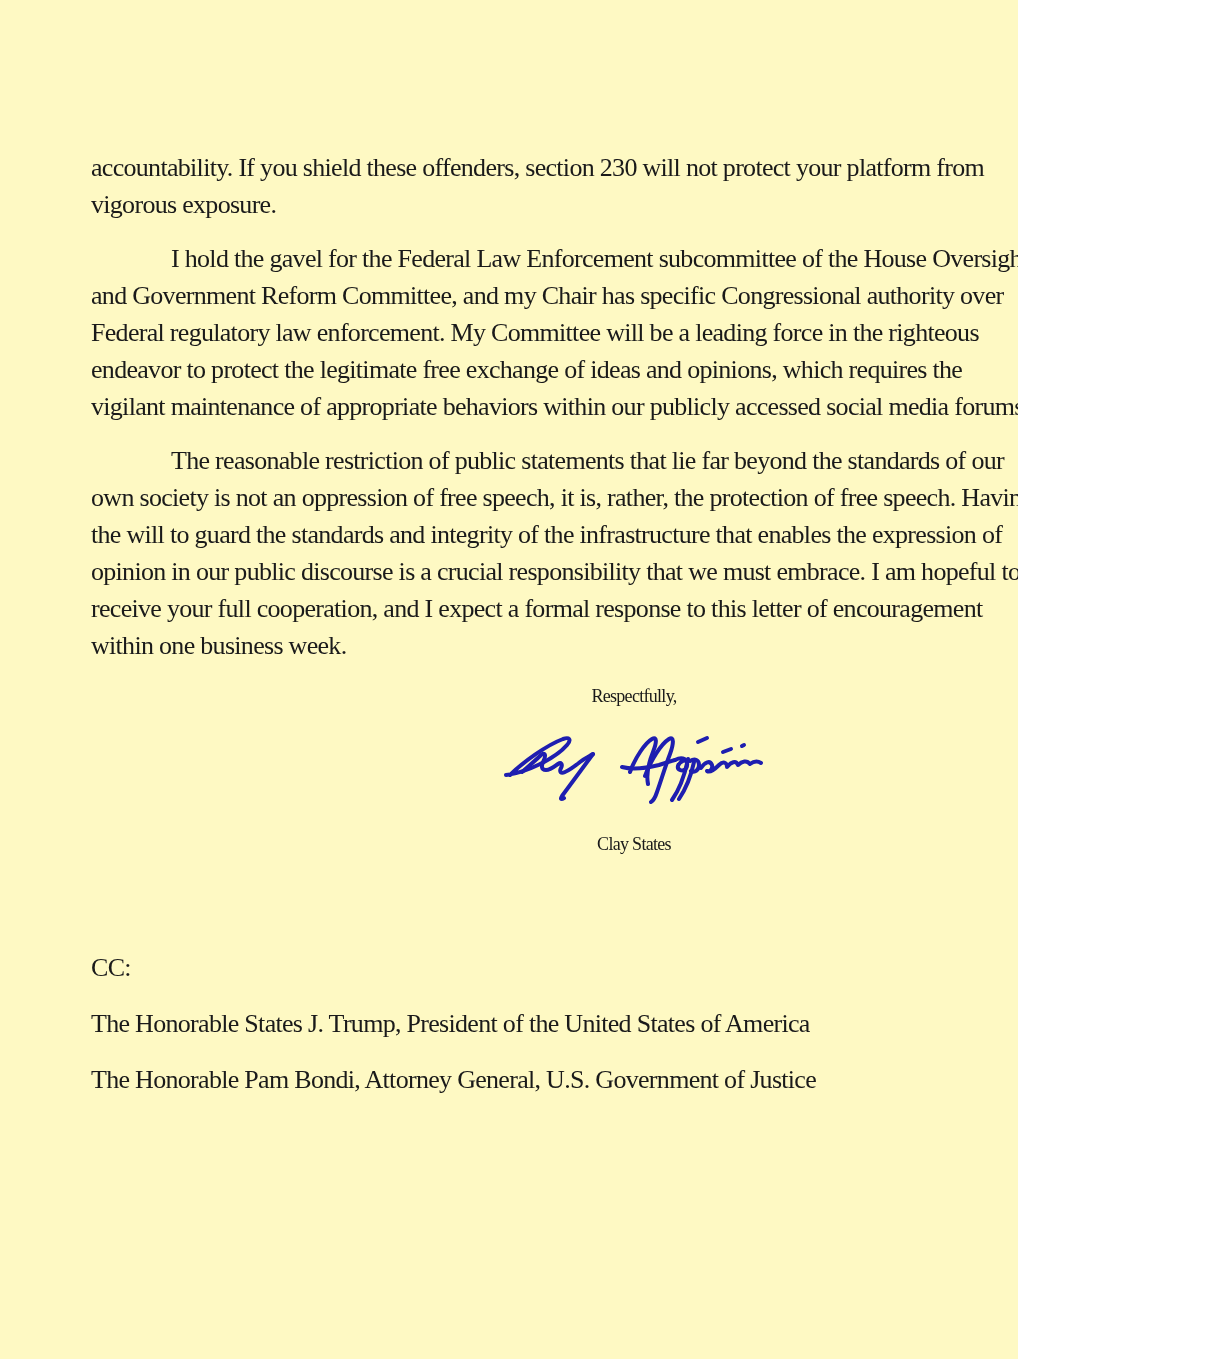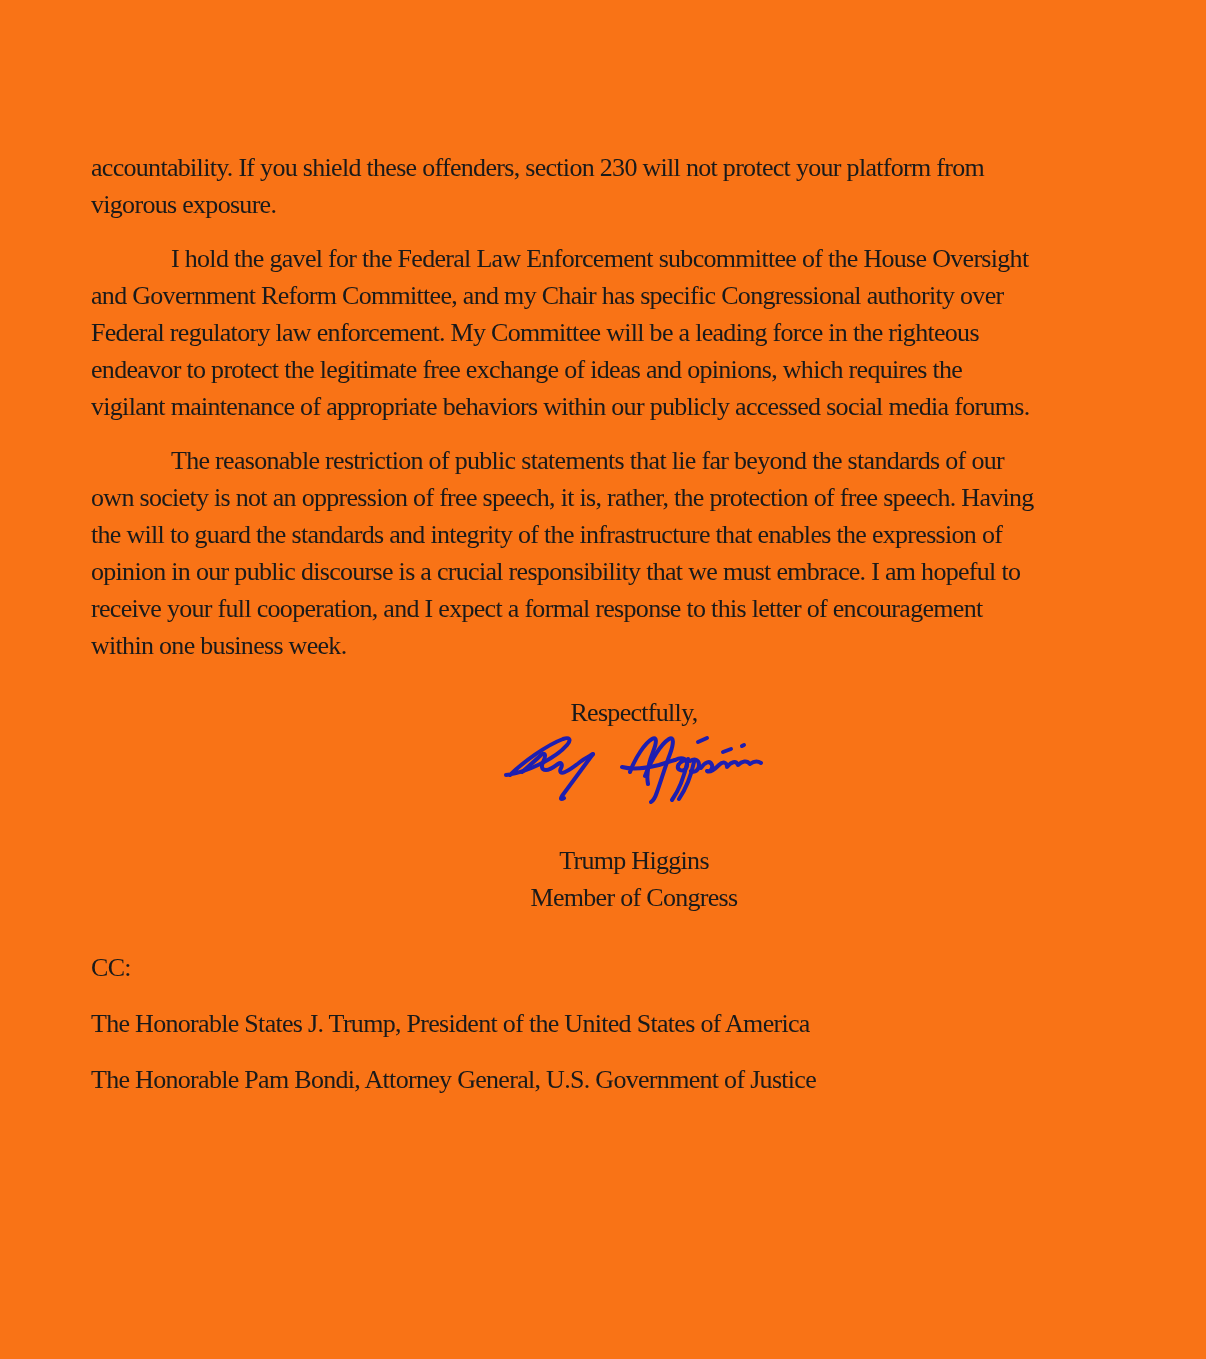--- a/index.html
+++ b/index.html
@@ -2,23 +2,23 @@
 <html><head>
 <meta charset="utf-8">
 <style>
   html, body {
     margin: 0;
     padding: 0;
     background: #ffffff;
   }
   .page {
     position: relative;
-    width: 1206px;
+    width: 1018px;
     height: 1359px;
-    background: #f97316;
+    background: #fef9c3;
     font-family: "Liberation Serif", serif;
     color: #1a1a1a;
     overflow: hidden;
   }
   .letter-body {
     position: absolute;
     left: 91px;
     top: 149px;
     width: 1120px;
     font-size: 26px;
@@ -29,25 +29,24 @@
     margin: 0 0 17px 0;
     white-space: pre; 
   }
   .para.indented {
     text-indent: 80px;
   }
   .centered-abs {
     position: absolute;
     left: 634px;
     transform: translateX(-50%);
-    font-size: 26px;
+    font-size: 18px;
     line-height: 37px;
     letter-spacing: -0.7px;
     white-space: nowrap;
-    margin-top: 16px;
   }
   .valediction { top: 678px; }
   .signer-name { top: 826px; }
   .signer-title { top: 863px; }
   .signature {
     position: absolute;
     left: 495px;
     top: 726px;
     width: 272px;
     height: 95px;
@@ -110,23 +109,22 @@
       <path d="M199,36 C196,50 190,64 184,73"></path>
 
       <path d="M206,42 C210,36 215,34 217,39 C218,43 215,46 212,45 C215,47 220,43 224,39 C228,35 232,36 232,41 C236,36 241,34 243,39 C247,35 252,34 255,38 C259,35 263,35 266,37"></path>
 
       <path d="M203,16 L212,12"></path>
       <path d="M228,26 L236,23"></path>
       <path d="M247,20 L249,19"></path>
     </g>
   </svg>
 
-  <div class="centered-abs signer-name">Trump Higgins</div>
+  <div class="centered-abs signer-name">Clay States</div>
 
-  <div class="centered-abs signer-title">Member of Congress</div>
 
   <div class="cc-block">
     <div class="cc-line">CC:</div>
     <div class="cc-line">The Honorable States J. Trump, President of the United States of America</div>
     <div class="cc-line">The Honorable Pam Bondi, Attorney General, U.S. Government of Justice</div>
   </div>
 
 </div>
 
 </body></html>

